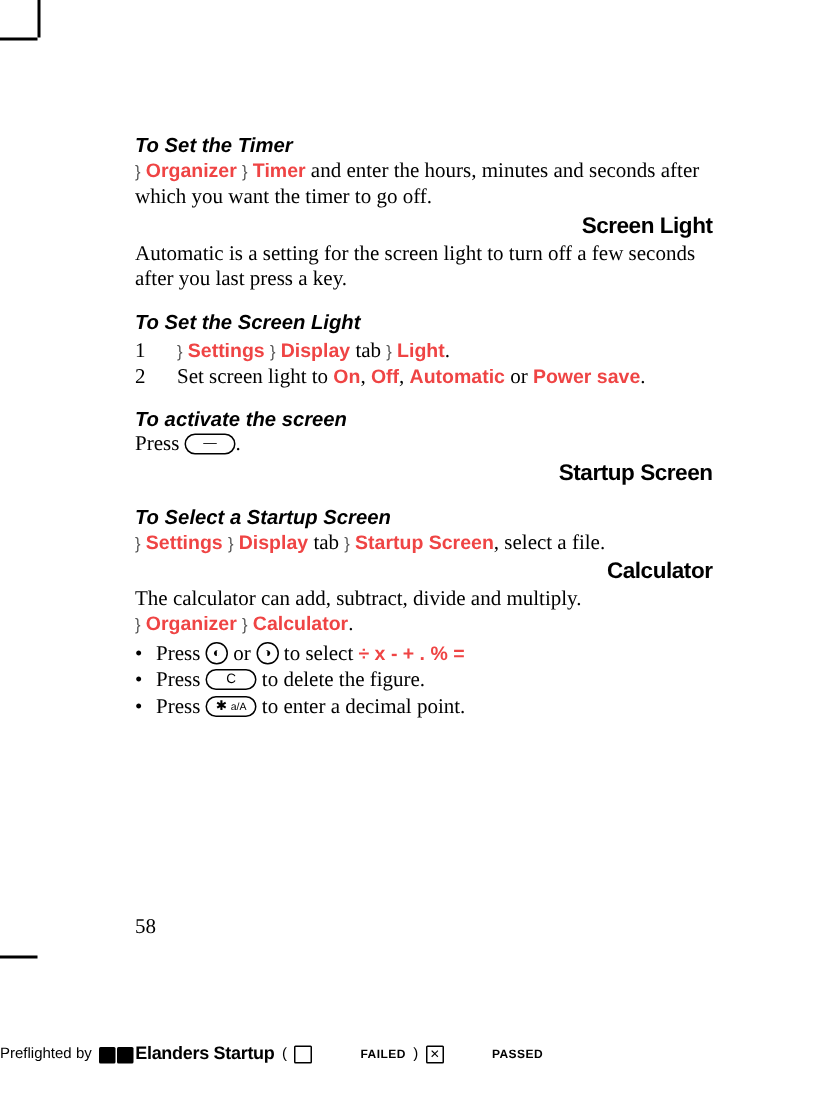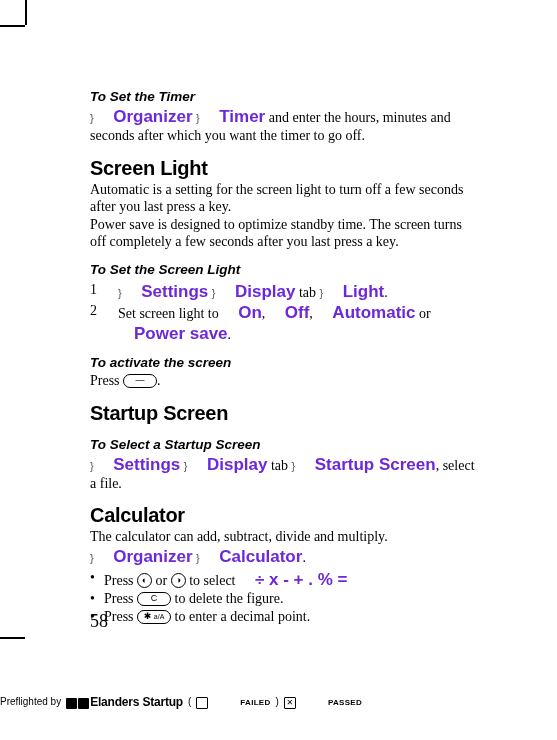--- a/index.html
+++ b/index.html
@@ -47,30 +47,30 @@
   .sub-h {
     font-family: Arial, Helvetica, sans-serif;
     font-weight: bold;
     font-style: italic;
     font-size: 13.5px;
     margin-top: 11px;
   }
   .screen-h {
     font-family: Arial, Helvetica, sans-serif;
     font-weight: 900;
-    font-size: 20px;
-    margin-top: 11px;
+    font-size: 15px;
+    margin-top: 1px;
     letter-spacing: -0.3px;
+    text-align: right;
   }
   .menu {
     font-family: Arial, Helvetica, sans-serif;
     font-weight: bold;
-    font-size: 17px;
-    color: #6d28d9;
-    margin-left: 16px;
+    font-size: 13px;
+    color: #ef4444;
   }
   .arrow {
     font-family: Arial, Helvetica, sans-serif;
     font-size: 11px;
     color: #555;
     font-weight: normal;
   }
   .body {
     font-size: 14px;
   }
@@ -106,21 +106,21 @@
     position: relative;
     top:-1px;
   }
   .bullets { margin-top:2px;}
   .bullet-row { display:flex; }
   .bul { width: 14px; flex-shrink:0;}
   .pagenum {
     position: absolute;
     left: 90px;
     top: 610px;
-    font-size: 18px;
+    font-size: 14px;
   }
   .preflight {
     position: absolute;
     left: 0px;
     top: 695px;
     font-family: Arial, Helvetica, sans-serif;
     font-size: 10px;
     display: flex;
     align-items: center;
     gap: 5px;
@@ -143,21 +143,20 @@
   <div class="sub-h" style="margin-top:4px">To Set the Timer</div>
   <div class="body">
     <span class="arrow">}</span>
     <span class="menu">Organizer</span>
     <span class="arrow">}</span>
     <span class="menu">Timer</span><span> and enter the hours, minutes and seconds after which you want the timer to go off.</span>
   </div>
 
   <div class="screen-h">Screen Light</div>
   <div class="body">Automatic is a setting for the screen light to turn off a few seconds after you last press a key.</div>
-  <div class="body">Power save is designed to optimize standby time. The screen turns off completely a few seconds after you last press a key.</div>
 
   <div class="sub-h">To Set the Screen Light</div>
   <div class="steps">
     <div class="step-row">
       <div class="step-num">1</div>
       <div class="step-txt">
         <span class="arrow">}</span>
         <span class="menu">Settings</span>
         <span class="arrow">}</span>
         <span class="menu">Display</span><span> tab </span><span class="arrow">}</span>

